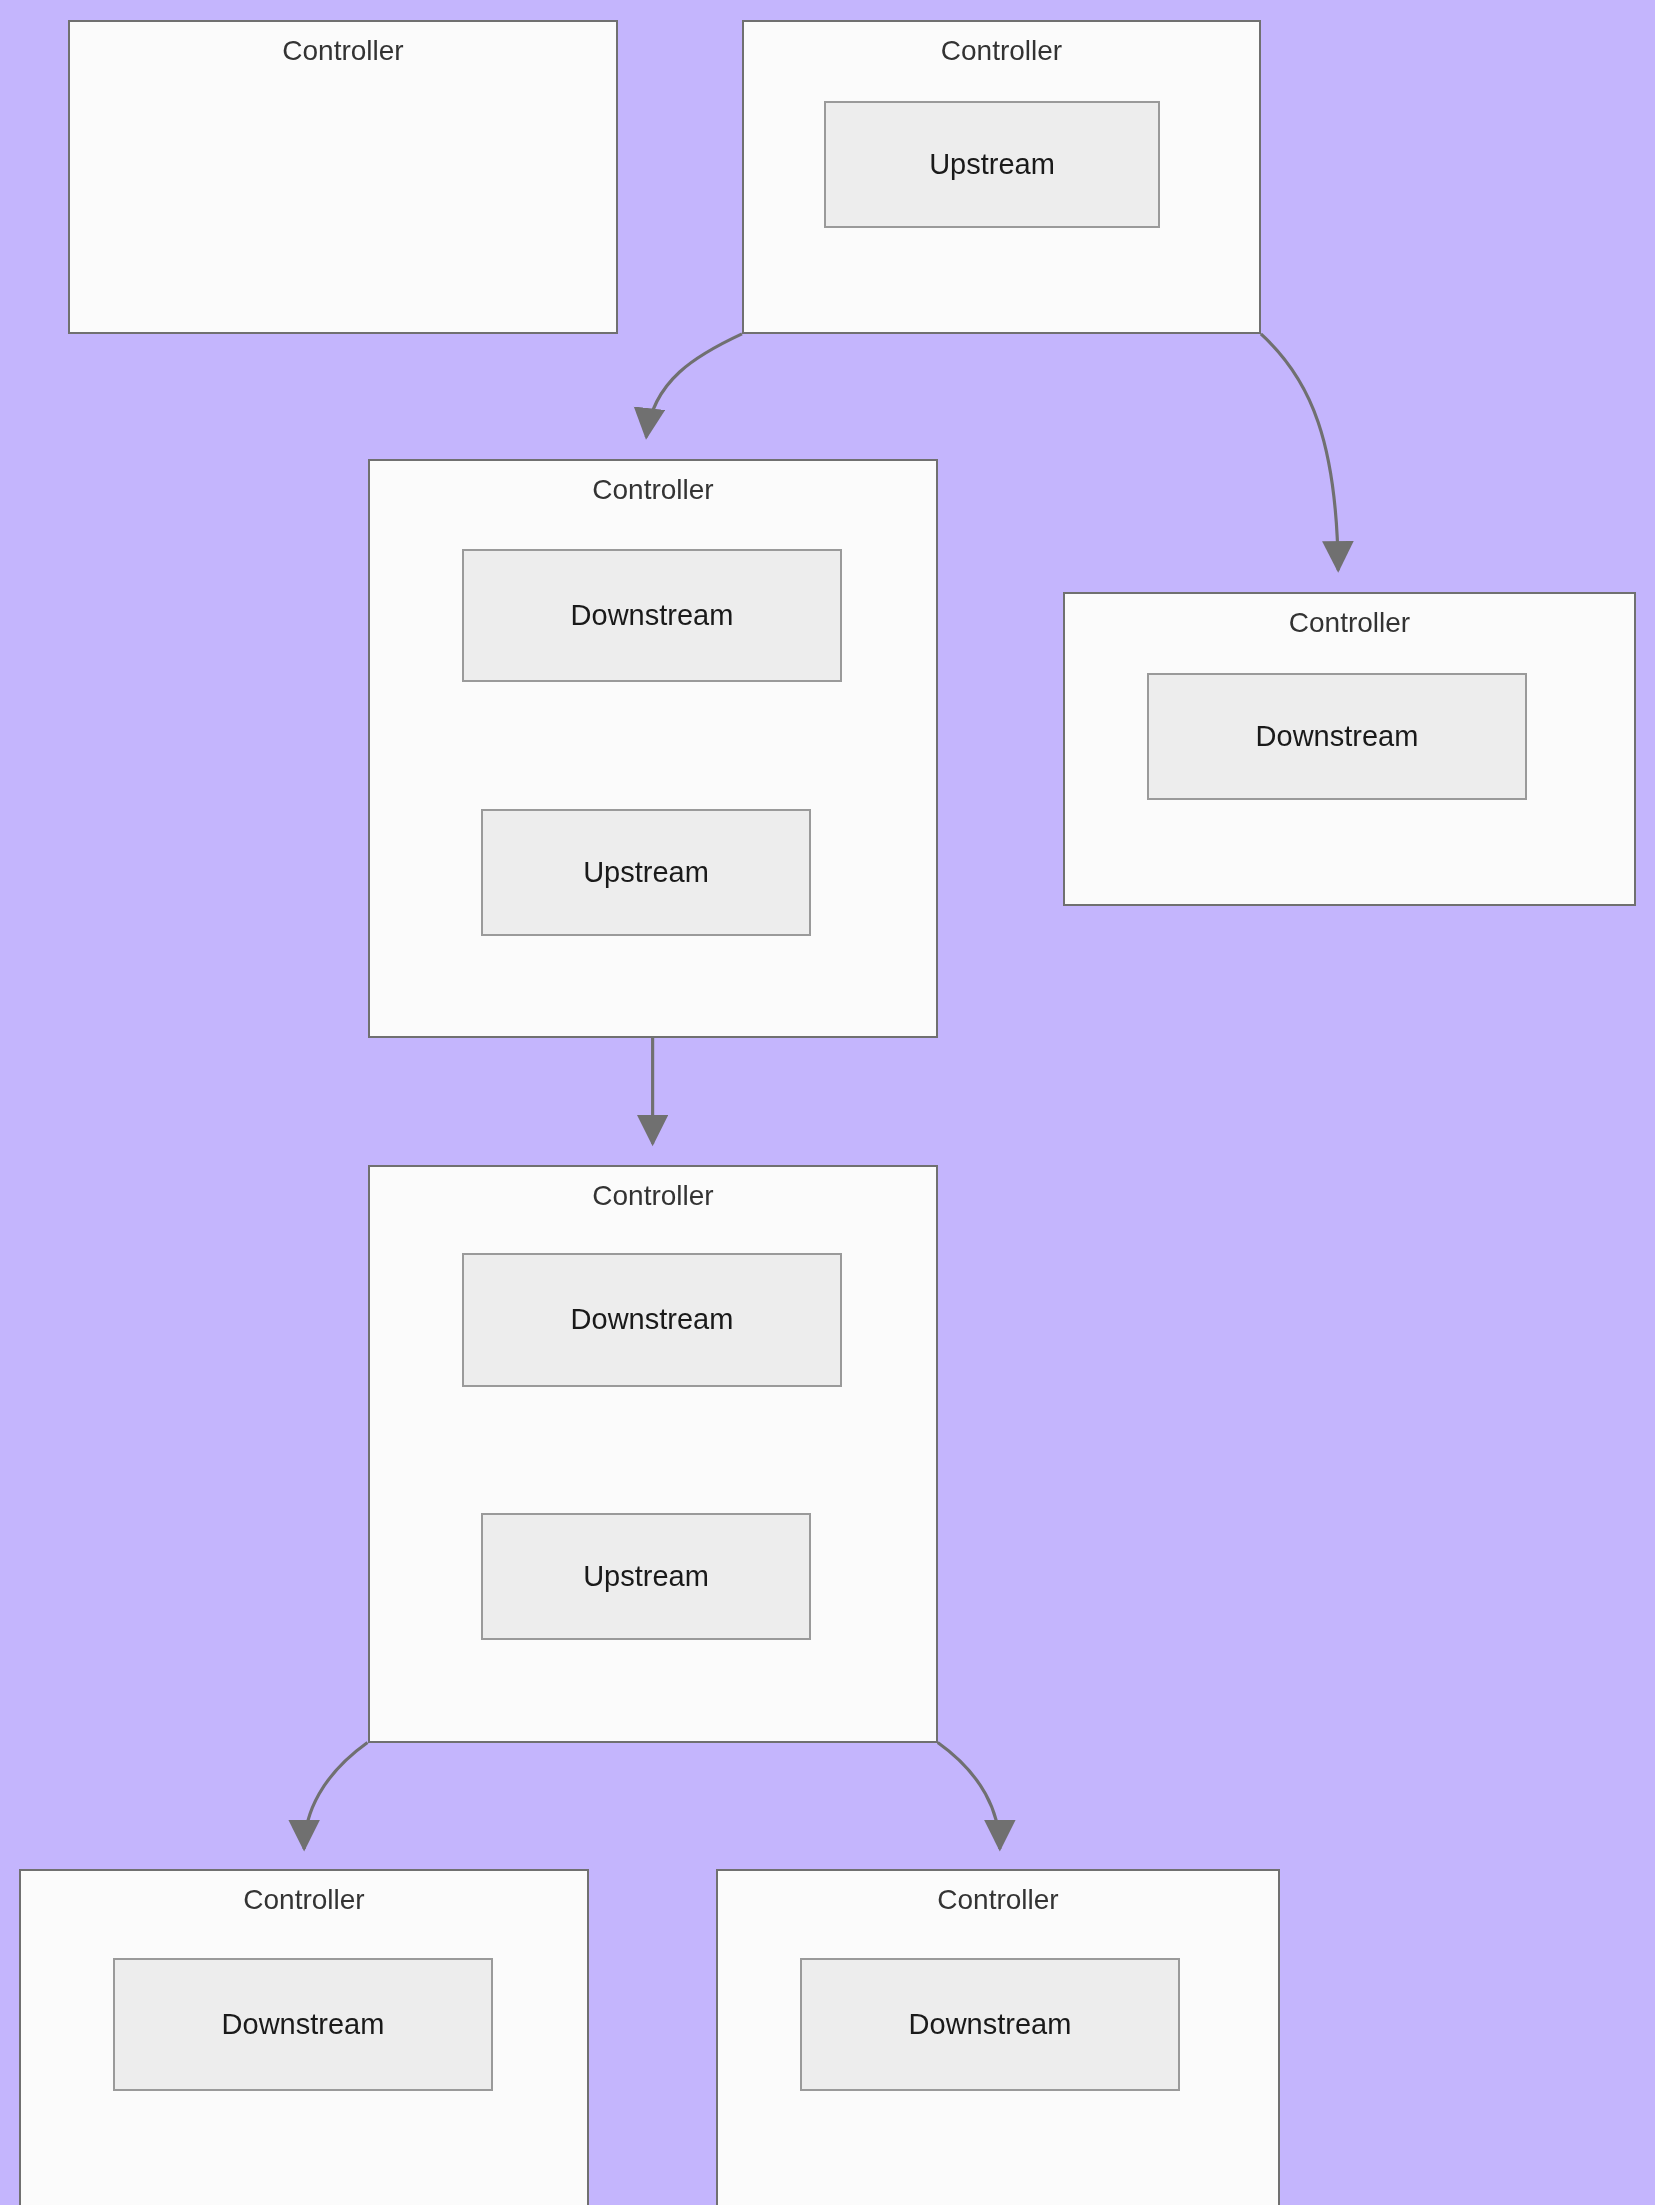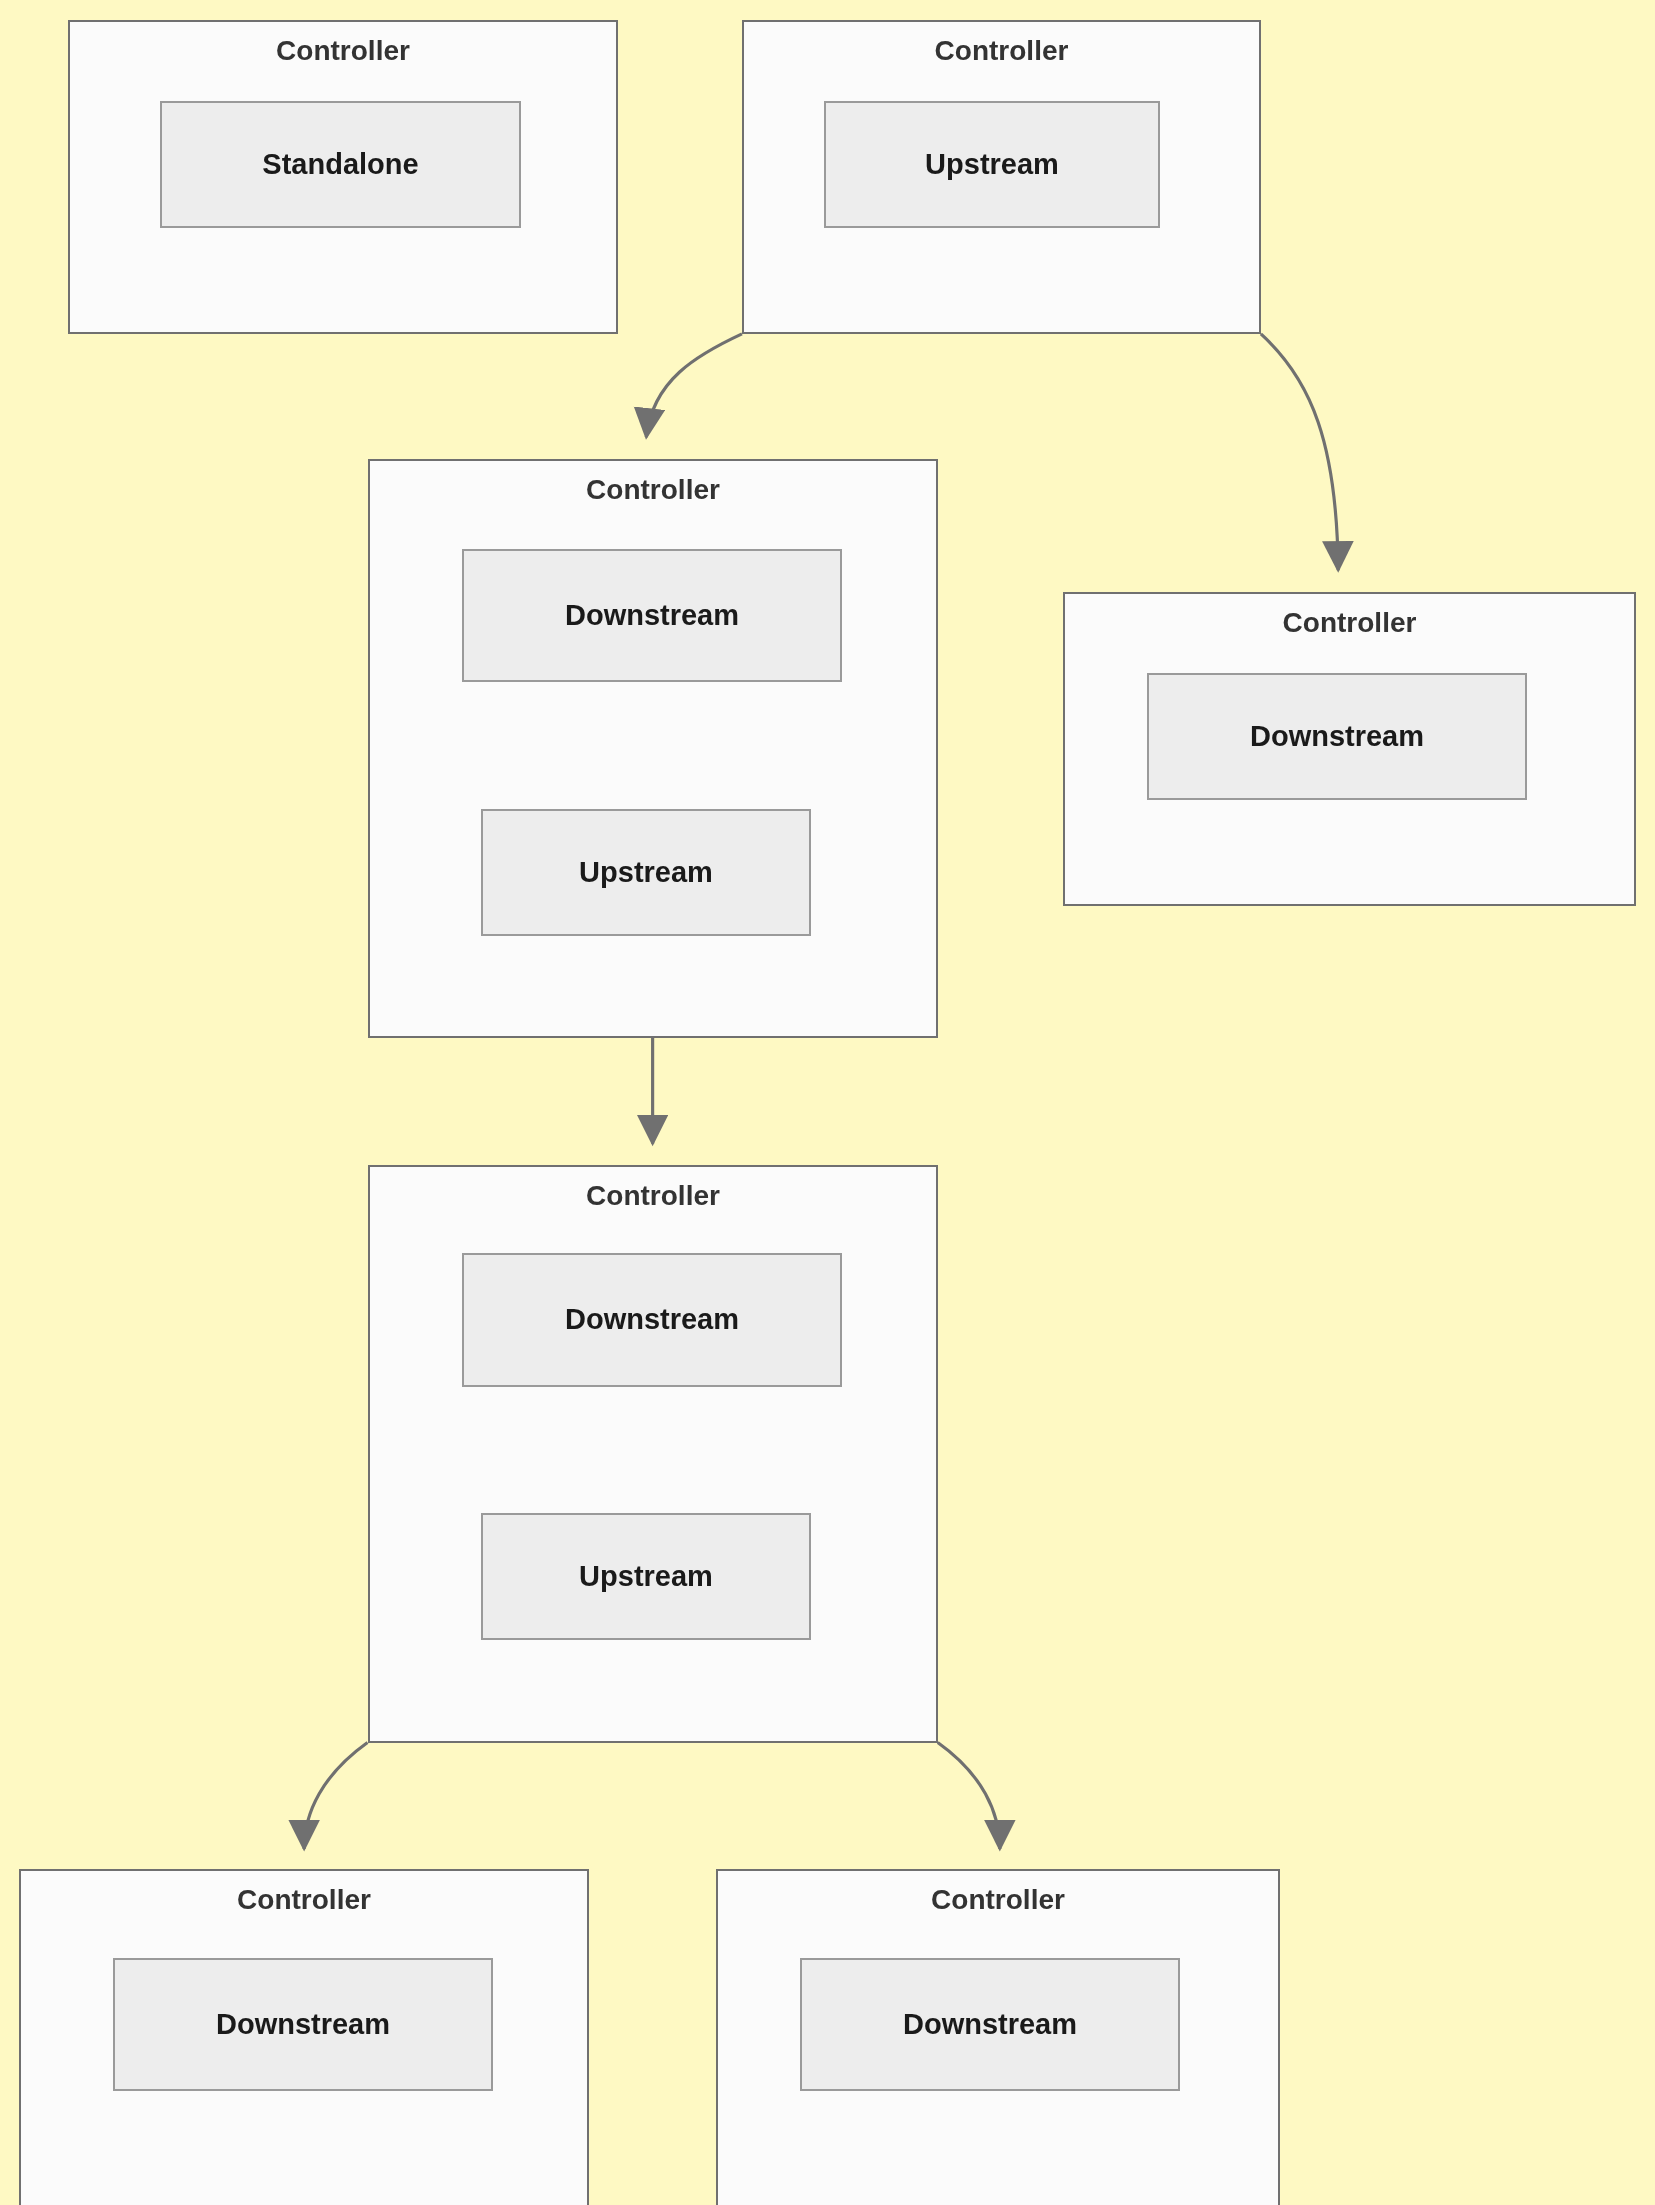--- a/index.html
+++ b/index.html
@@ -7,23 +7,22 @@
     padding: 0;
     background: #ffffff;
   }
   body {
     font-family: "Liberation Sans", "DejaVu Sans", sans-serif;
   }
   #canvas {
     position: relative;
     width: 1655px;
     height: 2205px;
-    background: #fef9c3;
+    background: #c4b5fd;
     overflow: hidden;
-    font-weight: bold;
   }
   #edge-layer {
     position: absolute;
     left: 0;
     top: 0;
     width: 1655px;
     height: 2205px;
     pointer-events: none;
   }
   .controller {
@@ -101,23 +100,20 @@
     <path d="M 1030 1638 L 1030 1805" fill="none" stroke="#707070" stroke-width="5" marker-end="url(#arrowhead)"></path>
 
     <path d="M 580 2750 C 510 2800 480 2860 480 2918" fill="none" stroke="#707070" stroke-width="5" marker-end="url(#arrowhead)"></path>
 
     <path d="M 1480 2750 C 1550 2800 1578 2860 1578 2918" fill="none" stroke="#707070" stroke-width="5" marker-end="url(#arrowhead)"></path>
   </svg>
 
   <div class="controller" id="ctrl-standalone">
     <div class="controller-title">Controller</div>
   </div>
-  <div class="node" id="node-standalone">
-    <span class="node-label">Standalone</span>
-  </div>
 
   <div class="controller" id="ctrl-upstream-root">
     <div class="controller-title">Controller</div>
   </div>
   <div class="node" id="node-upstream-root">
     <span class="node-label">Upstream</span>
   </div>
 
   <div class="controller" id="ctrl-mid-1">
     <div class="controller-title">Controller</div>

